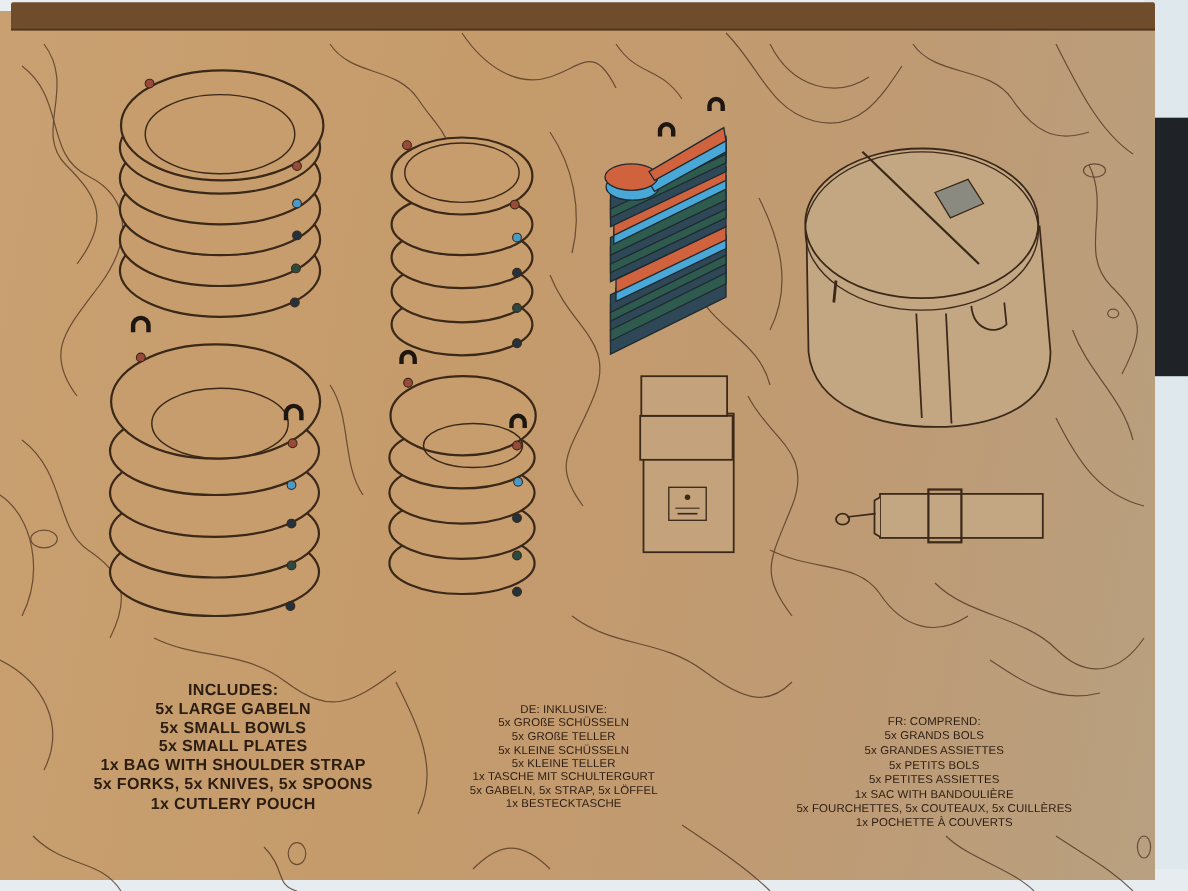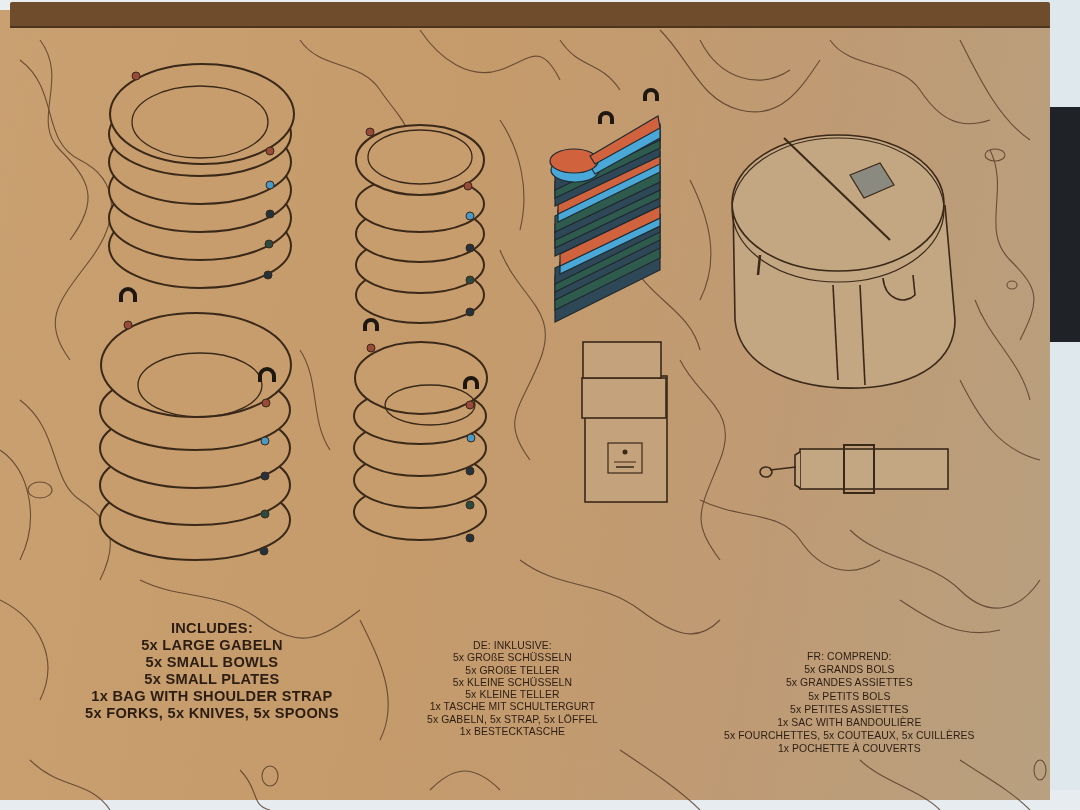--- a/index.html
+++ b/index.html
@@ -198,20 +198,21 @@
     </g>
   </svg>
 
   <div class="txt en">
     <div>INCLUDES:</div>
     <div>5x LARGE GABELN</div>
     <div>5x SMALL BOWLS</div>
     <div>5x SMALL PLATES</div>
     <div>1x BAG WITH SHOULDER STRAP</div>
     <div>5x FORKS, 5x KNIVES, 5x SPOONS</div>
+    <div>1x CUTLERY POUCH</div>
   </div>
 
   <div class="txt de">
     <div>DE: INKLUSIVE:</div>
     <div>5x GROßE SCHÜSSELN</div>
     <div>5x GROßE TELLER</div>
     <div>5x KLEINE SCHÜSSELN</div>
     <div>5x KLEINE TELLER</div>
     <div>1x TASCHE MIT SCHULTERGURT</div>
     <div>5x GABELN, 5x STRAP, 5x LÖFFEL</div>

